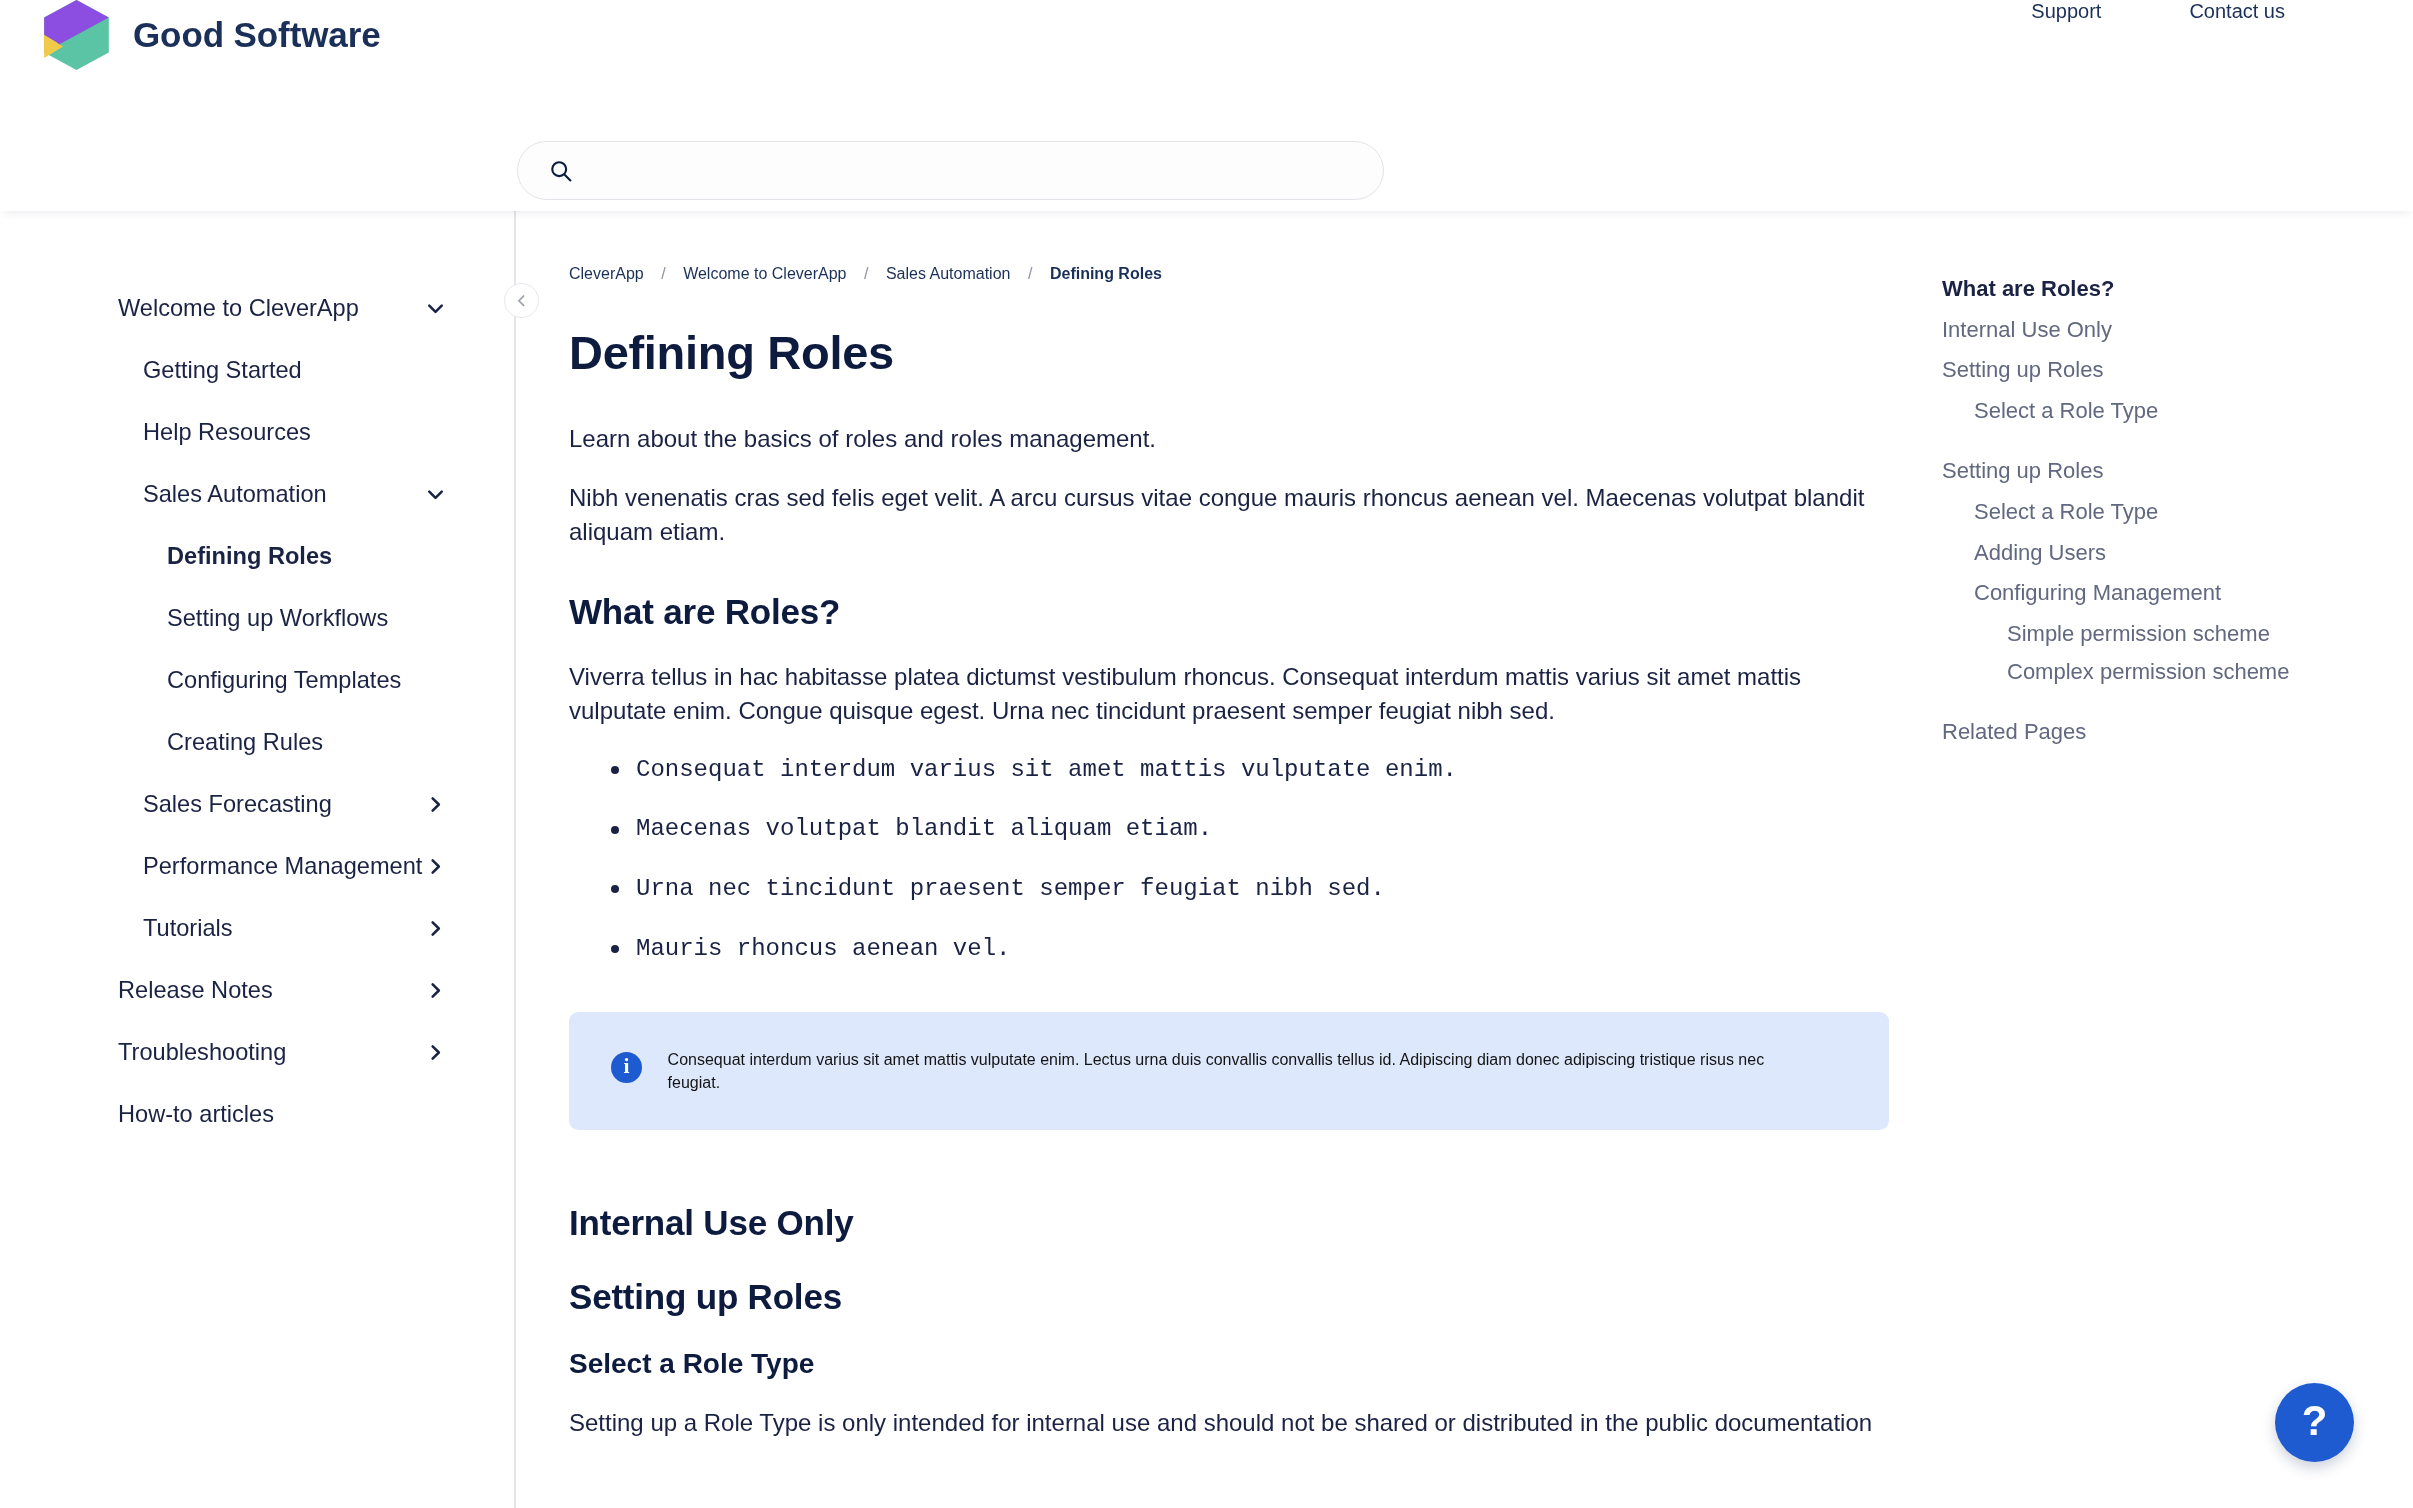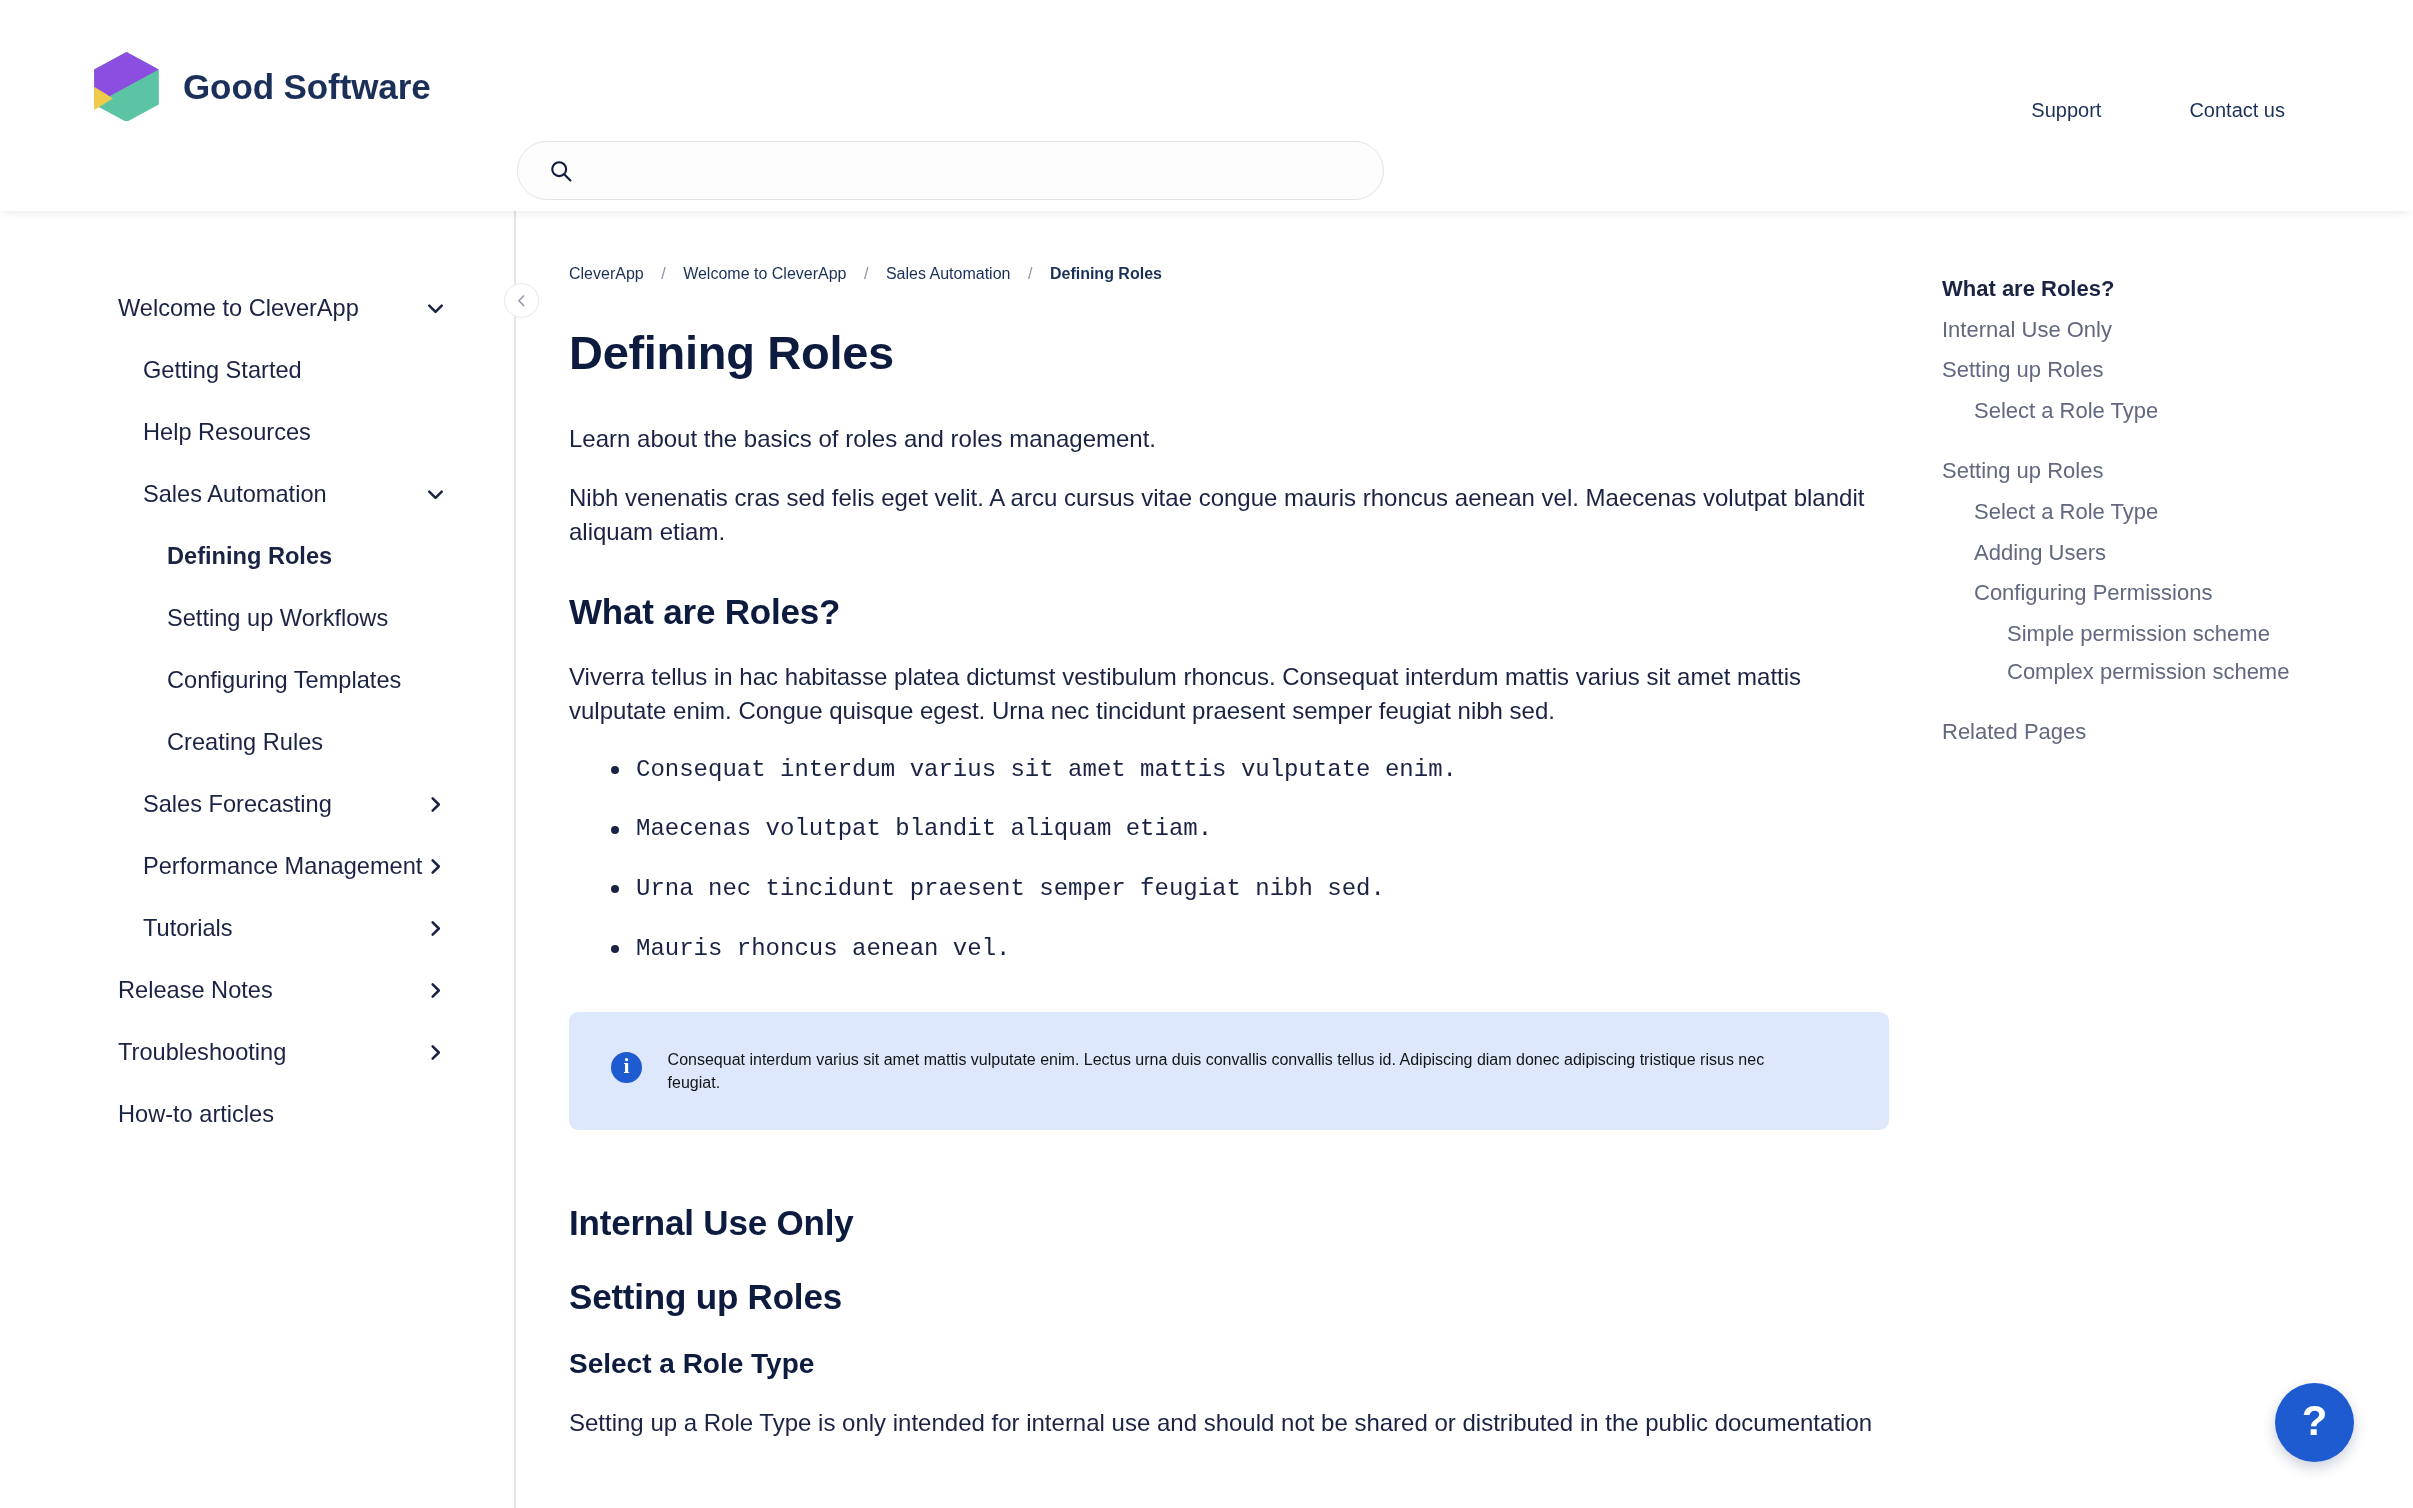--- a/index.html
+++ b/index.html
@@ -23,23 +23,23 @@
 
   
   .top-header {
     position: absolute;
     top: 0; left: 0;
     width: 2413px;
     height: 124px;
     background: #ffffff;
     border-bottom: 2px solid #e4e4e9;
     display: flex;
-    align-items: flex-end;
+    align-items: flex-start;
     justify-content: space-between;
-    padding: 0 128px 0 94px;
+    padding: 0 128px 0 44px;
   }
 
   .brand {
     display: flex;
     align-items: center;
     gap: 24px;
     text-decoration: none;
   }
 
   .logo-mark {
@@ -504,21 +504,21 @@
 
     <aside class="toc">
       <div class="toc-list" id="toc-list">
           <a href="#" class="toc-item ind0 active">What are Roles?</a>
           <a href="#" class="toc-item ind0">Internal Use Only</a>
           <a href="#" class="toc-item ind0">Setting up Roles</a>
           <a href="#" class="toc-item ind1">Select a Role Type</a>
           <a href="#" class="toc-item ind0 gap-top">Setting up Roles</a>
           <a href="#" class="toc-item ind1">Select a Role Type</a>
           <a href="#" class="toc-item ind1">Adding Users</a>
-          <a href="#" class="toc-item ind1">Configuring Permissions</a>
+          <a href="#" class="toc-item ind1">Configuring Management</a>
           <a href="#" class="toc-item ind2">Simple permission scheme</a>
           <a href="#" class="toc-item ind2">Complex permission scheme</a>
           <a href="#" class="toc-item ind0 gap-top">Related Pages</a>
         </div>
     </aside>
 
   </div>
 
   <div class="help-fab">
     <span>?</span>

